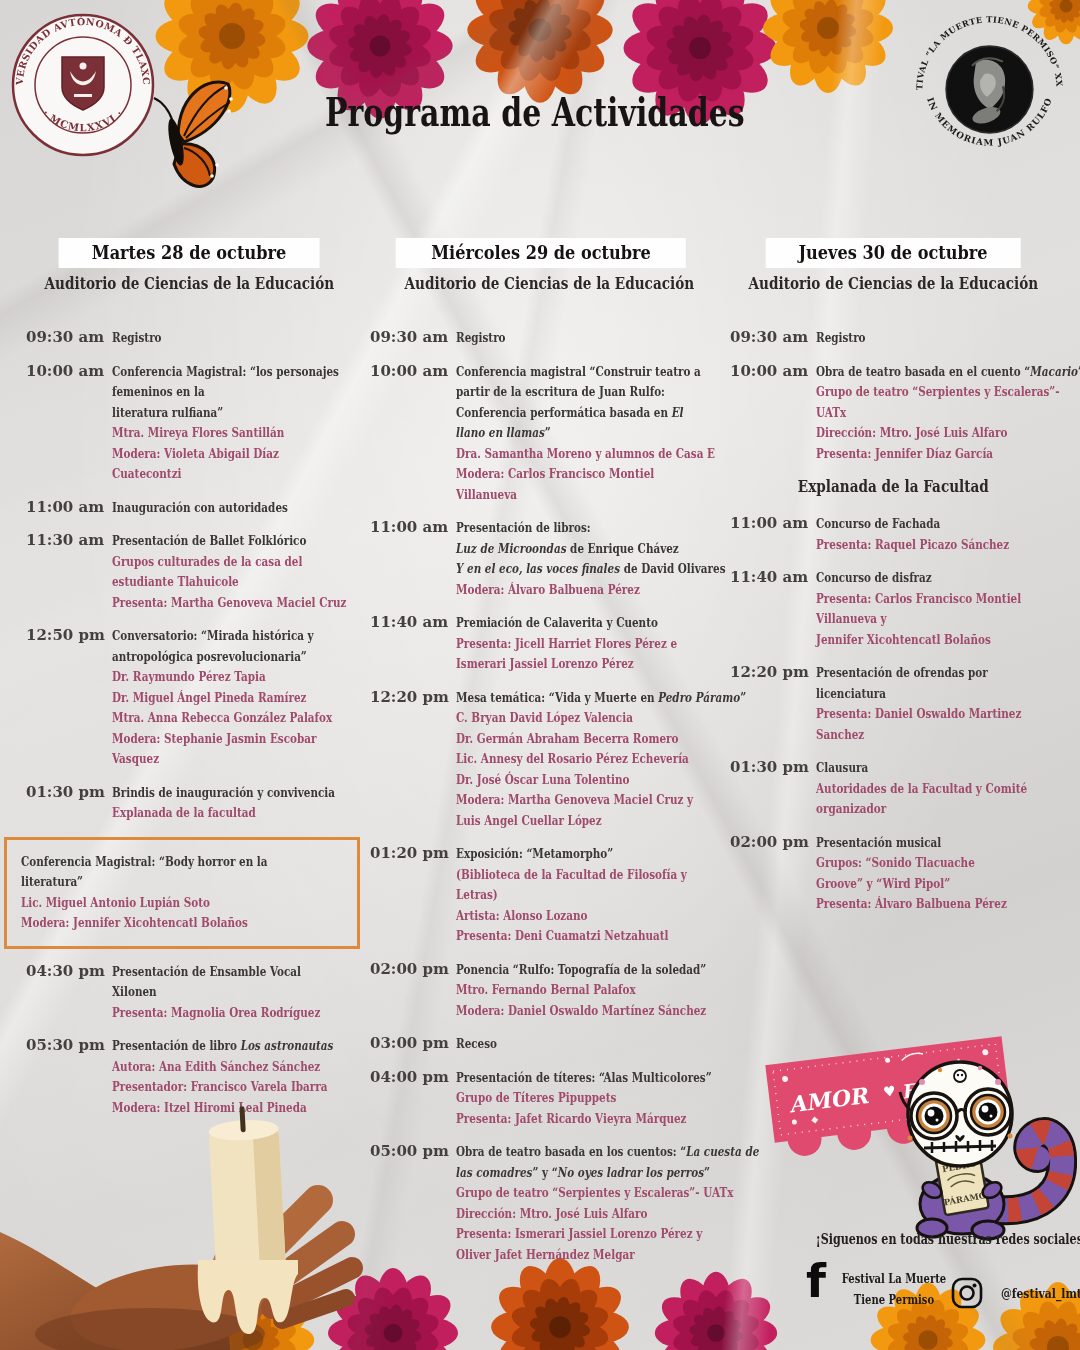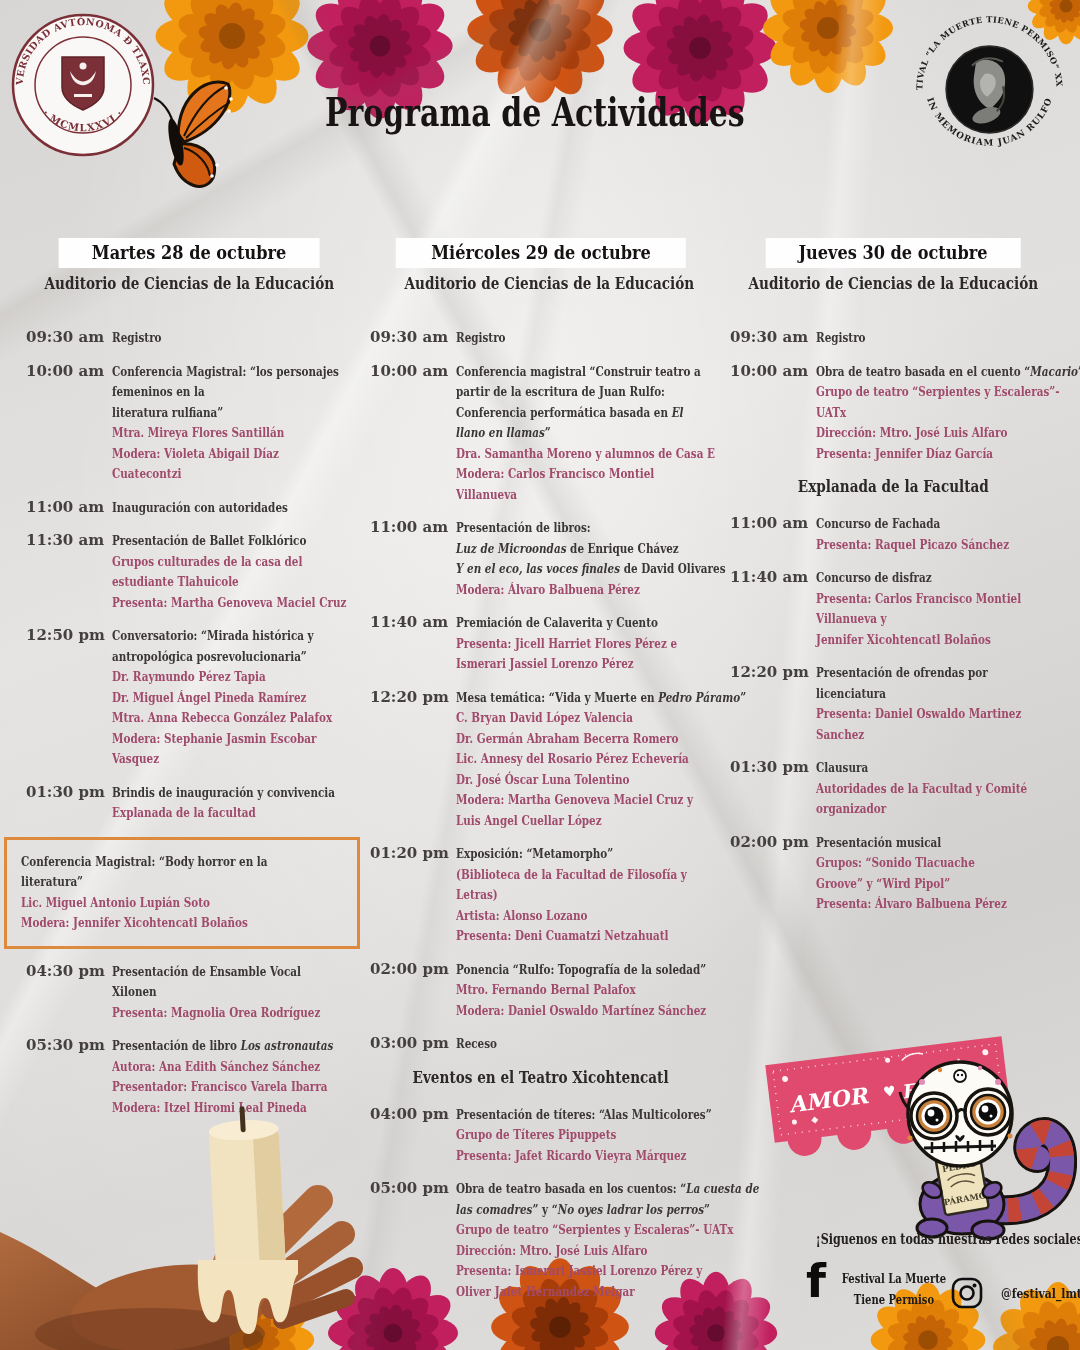--- a/index.html
+++ b/index.html
@@ -321,21 +321,20 @@
             <p class="event-line line-pink"><span>Mtro. Fernando Bernal Palafox</span></p>
             <p class="event-line line-pink"><span>Modera: Daniel Oswaldo Martínez Sánchez</span></p>
           </div>
         </div>
         <div class="event-row">
           <div class="event-time">03:00 pm</div>
           <div class="event-lines">
             <p class="event-line line-dark"><span>Receso</span></p>
           </div>
         </div>
-        <div class="section-row"><span class="cx">Eventos en el Teatro Xicohtencatl</span></div>
         <div class="event-row">
           <div class="event-time">04:00 pm</div>
           <div class="event-lines">
             <p class="event-line line-dark"><span>Presentación de títeres: “Alas Multicolores”</span></p>
             <p class="event-line line-pink"><span>Grupo de Títeres Pipuppets</span></p>
             <p class="event-line line-pink"><span>Presenta: Jafet Ricardo Vieyra Márquez</span></p>
           </div>
         </div>
         <div class="event-row">
           <div class="event-time">05:00 pm</div>

